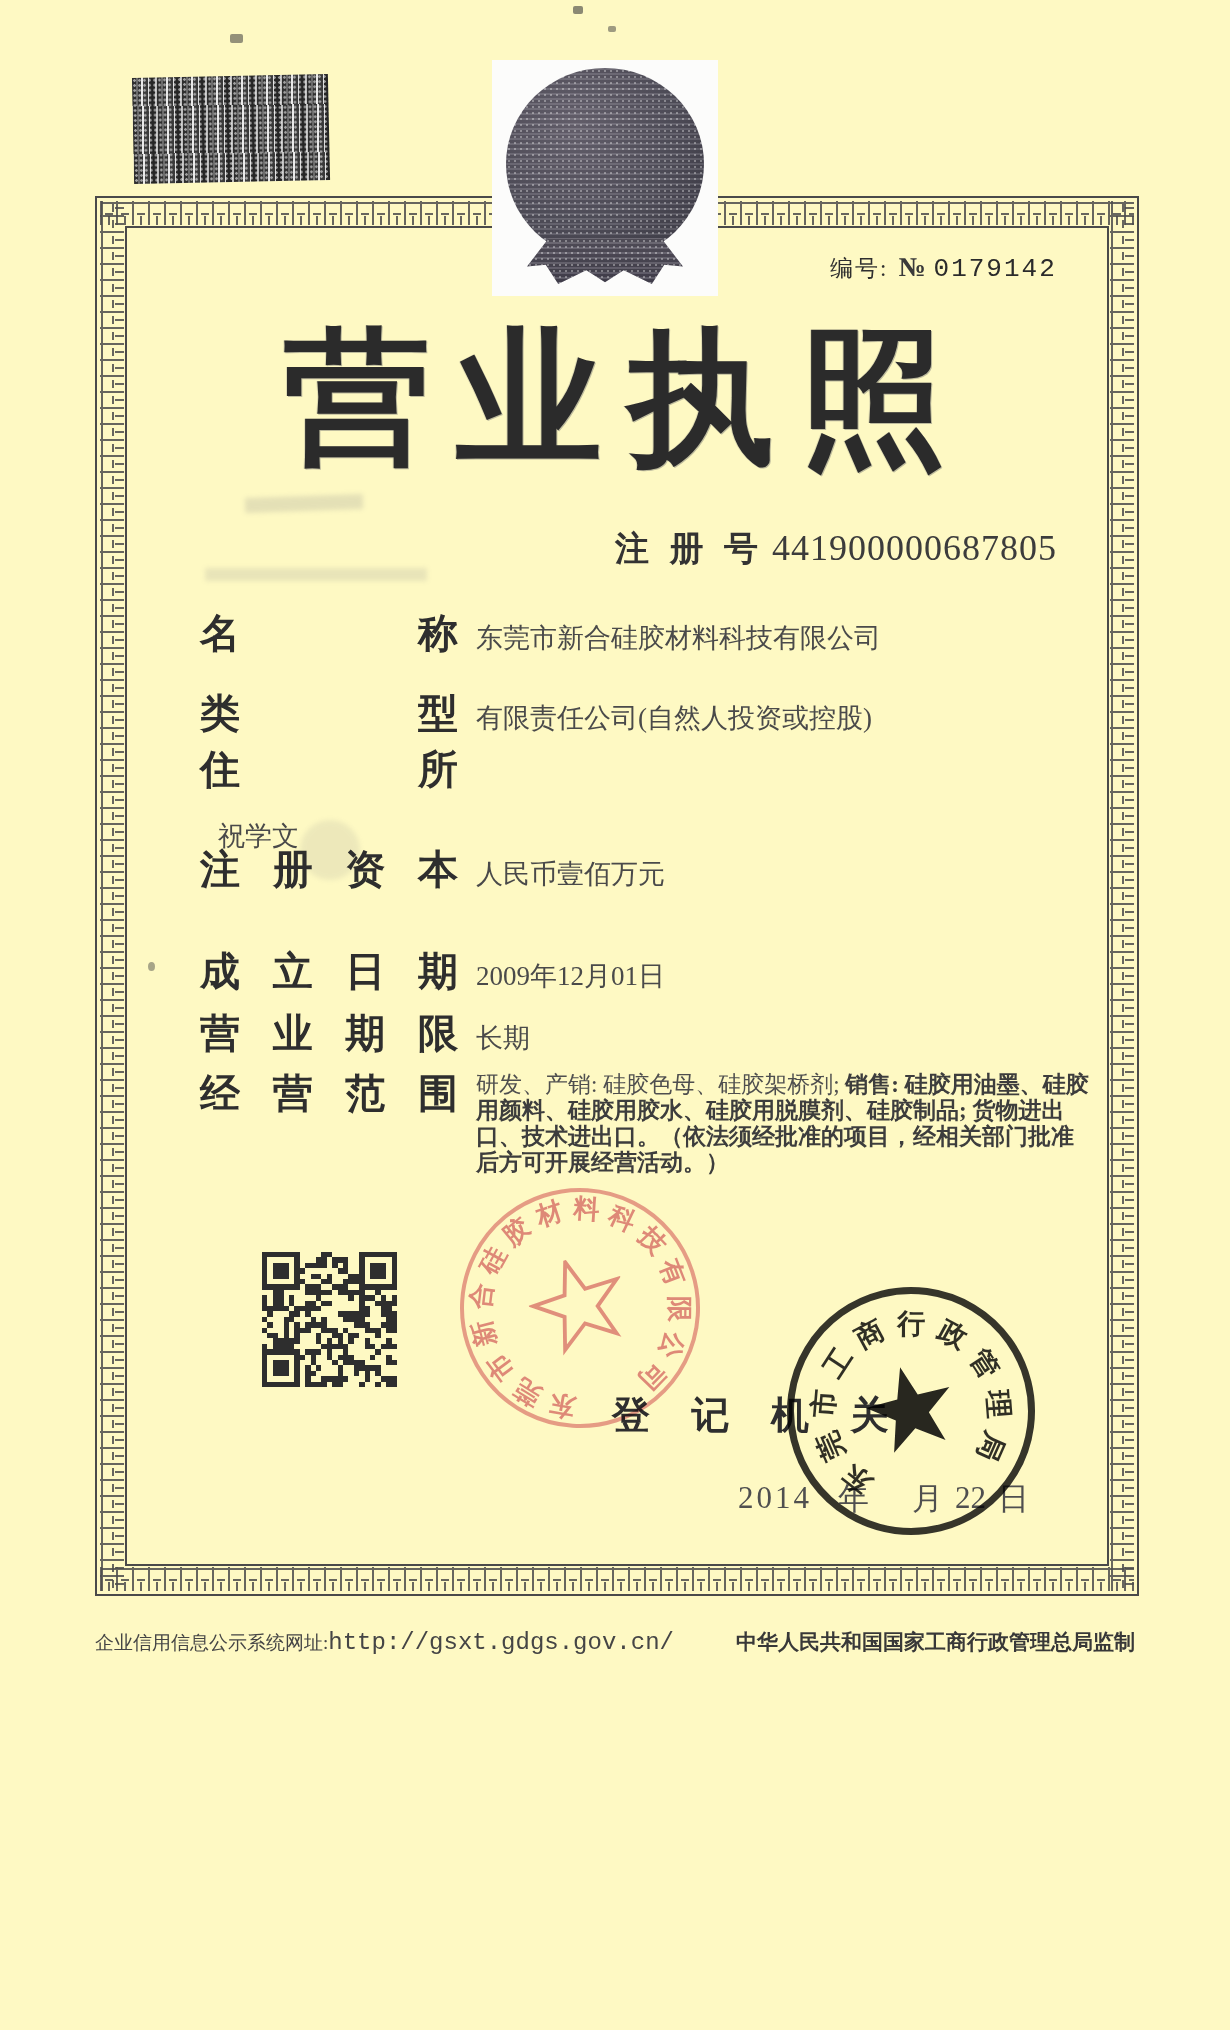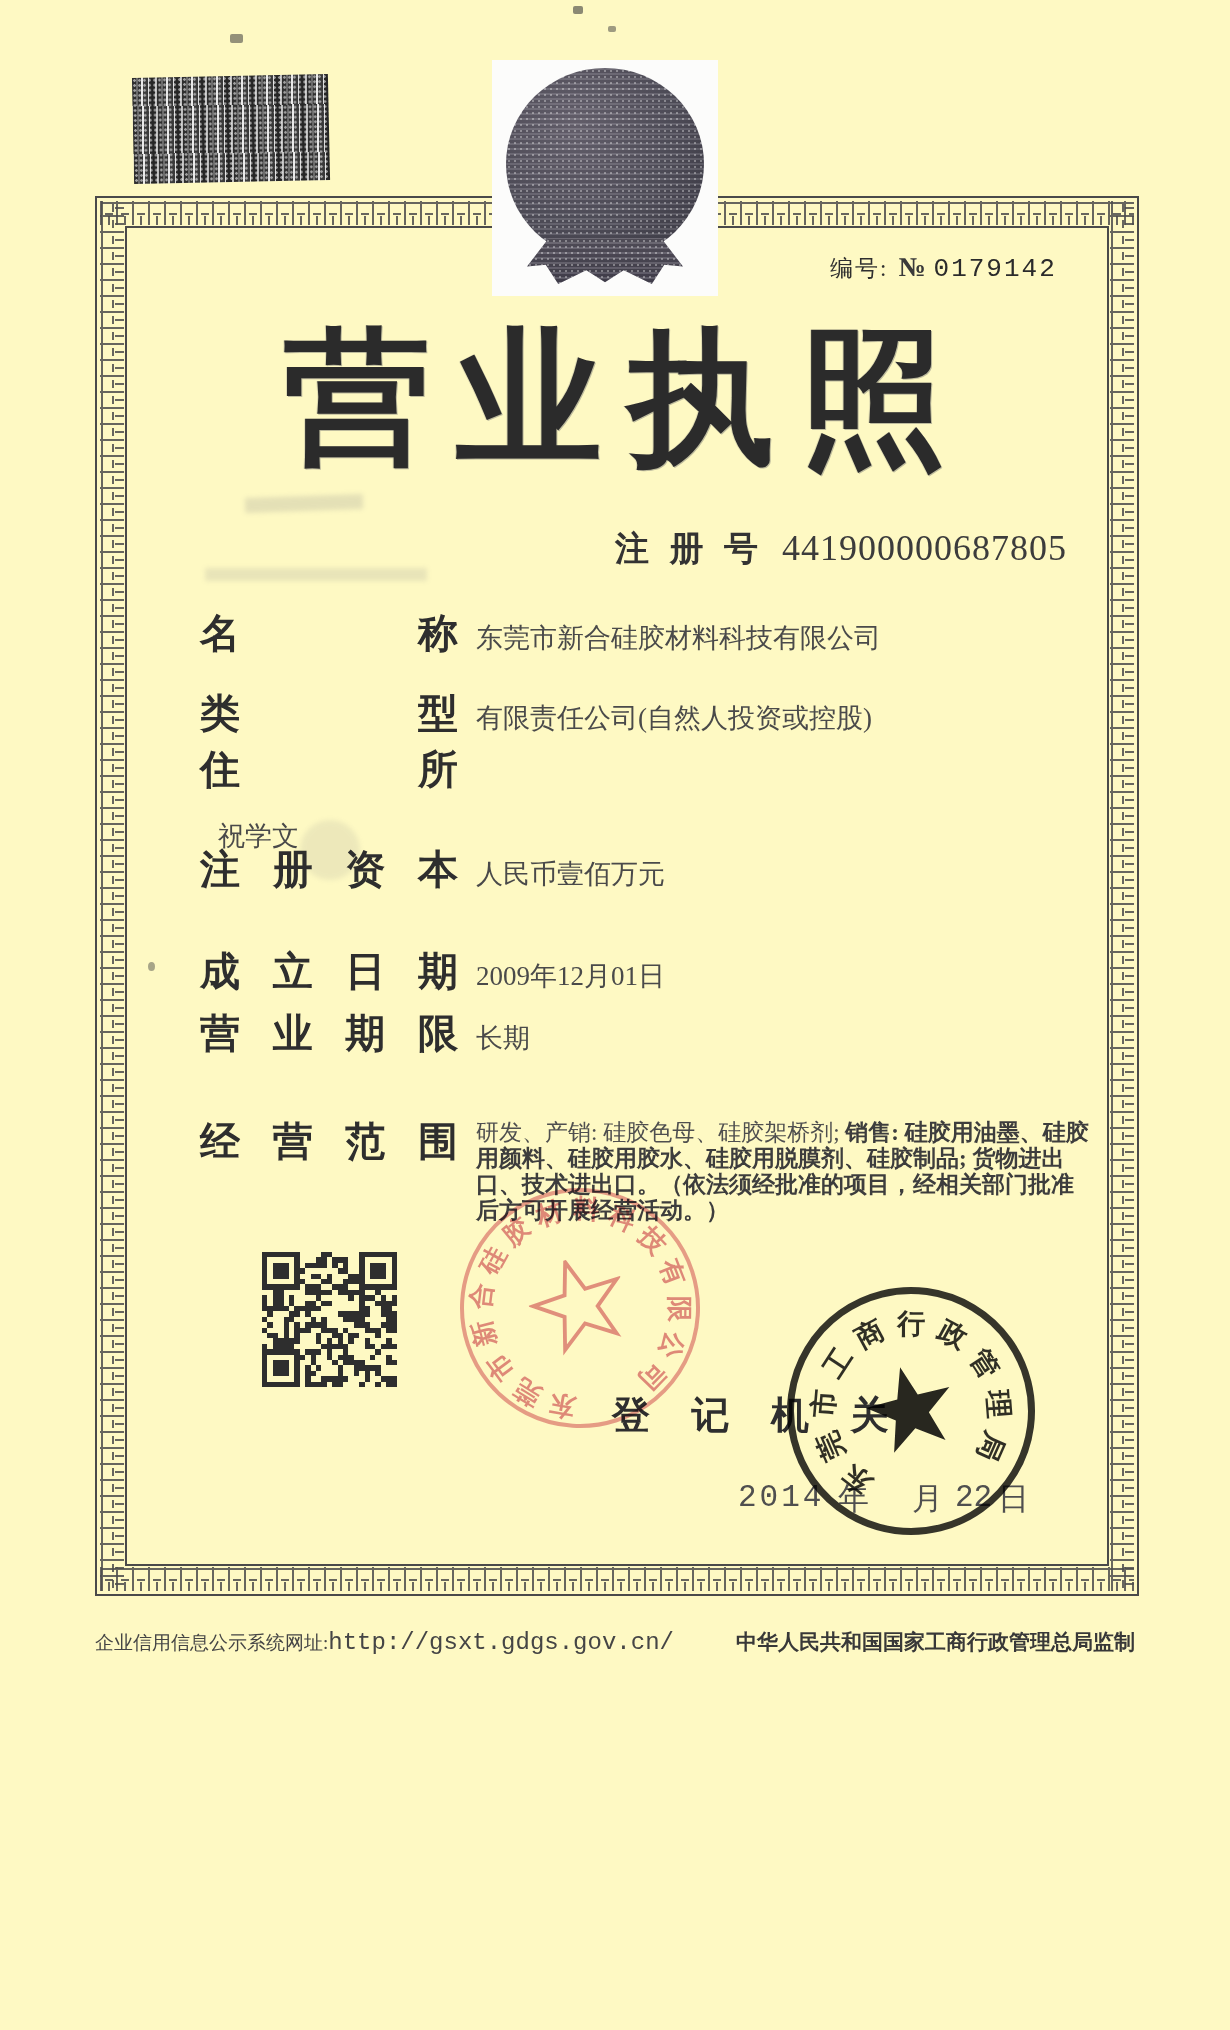--- a/index.html
+++ b/index.html
@@ -65,36 +65,36 @@
 
   
   #title{position:absolute;left:95px;top:318px;width:1040px;display:flex;
     justify-content:center;gap:26px;z-index:4;}
   #title span{font-family:"Liberation Sans",sans-serif;font-weight:900;font-size:146px;
     line-height:1.1;color:#2b2b2b;text-shadow:1px 1px 0 rgba(110,110,110,.45), -1px 0 0 rgba(130,130,130,.25);}
 
   
   #regline{position:absolute;left:615px;top:526px;z-index:4;white-space:nowrap;}
   #regline .lab{font-size:34px;color:#333;letter-spacing:6px;font-weight:600;}
-  #regline .num{font-size:36px;color:#3c3c3c;letter-spacing:1px;margin-left:14px;}
+  #regline .num{font-size:36px;color:#3c3c3c;letter-spacing:1px;margin-left:4px;}
 
   
   .row{position:absolute;left:200px;display:flex;align-items:baseline;z-index:3;}
   .flabel{display:inline-block;width:258px;text-align:justify;text-align-last:justify;
     font-weight:700;font-size:40px;color:#2e2e2e;line-height:1.1;}
   .fvalue{font-size:27px;color:#4a4a4a;margin-left:18px;white-space:nowrap;}
   #row-scope{align-items:flex-start;}
   #scope-text{margin-left:18px;width:618px;font-size:23px;line-height:26px;
     color:#4f4f4f;white-space:normal;}
   #scope-text .b{font-weight:700;color:#3d3d3d;}
 
   
   #registrar{position:absolute;left:612px;top:1390px;font-size:38px;font-weight:700;
     letter-spacing:16px;color:#2e2e2e;z-index:3;white-space:nowrap;}
-  #issue-date{position:absolute;left:0;top:0;width:1230px;height:2030px;z-index:3;font-family:Liberation Mono, monospace;}
+  #issue-date{position:absolute;left:0;top:0;width:1230px;height:2030px;z-index:3;}
   #issue-date span{position:absolute;font-size:31px;color:#4f4f4f;}
   #d-year{left:738px;top:1480px;letter-spacing:3px;}
   #d-yu{left:838px;top:1478px;}
   #d-mu{left:912px;top:1478px;}
   #d-day{left:955px;top:1480px;}
   #d-du{left:998px;top:1478px;}
 
   
   .seal{position:absolute;border-radius:50%;mix-blend-mode:multiply;}
   .seal-ch{position:absolute;left:50%;top:50%;font-weight:700;transform-origin:center;}
@@ -178,21 +178,21 @@
     <span class="fvalue">人民币壹佰万元</span>
   </div>
   <div class="row" style="top:950px">
     <span class="flabel">成立日期</span>
     <span class="fvalue">2009年12月01日</span>
   </div>
   <div class="row" style="top:1012px">
     <span class="flabel">营业期限</span>
     <span class="fvalue">长期</span>
   </div>
-  <div class="row" id="row-scope" style="top:1120px">
+  <div class="row" id="row-scope" style="top:1072px">
     <span class="flabel">经营范围</span>
     <span id="scope-text">
       <span>研发、产销: 硅胶色母、硅胶架桥剂; </span><span class="b">销售: 硅胶用油墨、硅胶用颜料、硅胶用胶水、硅胶用脱膜剂、硅胶制品; 货物进出口、技术进出口。（依法须经批准的项目，经相关部门批准后方可开展经营活动。）</span>
     </span>
   </div>
 
   <div id="qr">
       <i class="d"></i>
       <i class="d"></i>
       <i class="d"></i>

